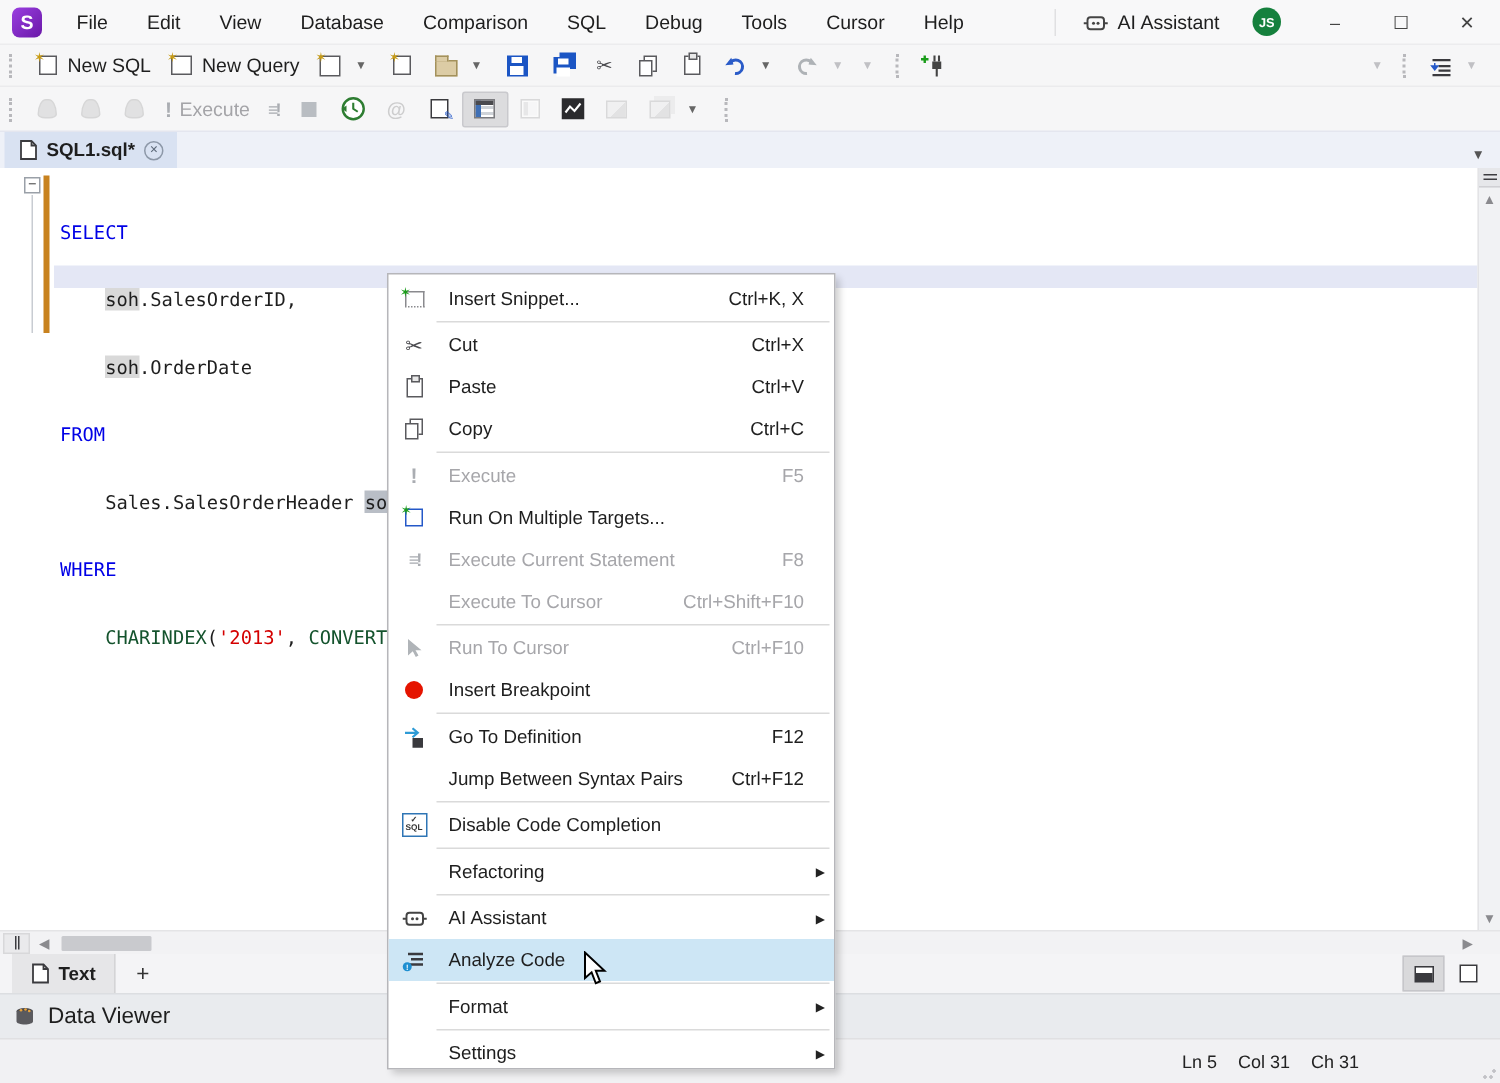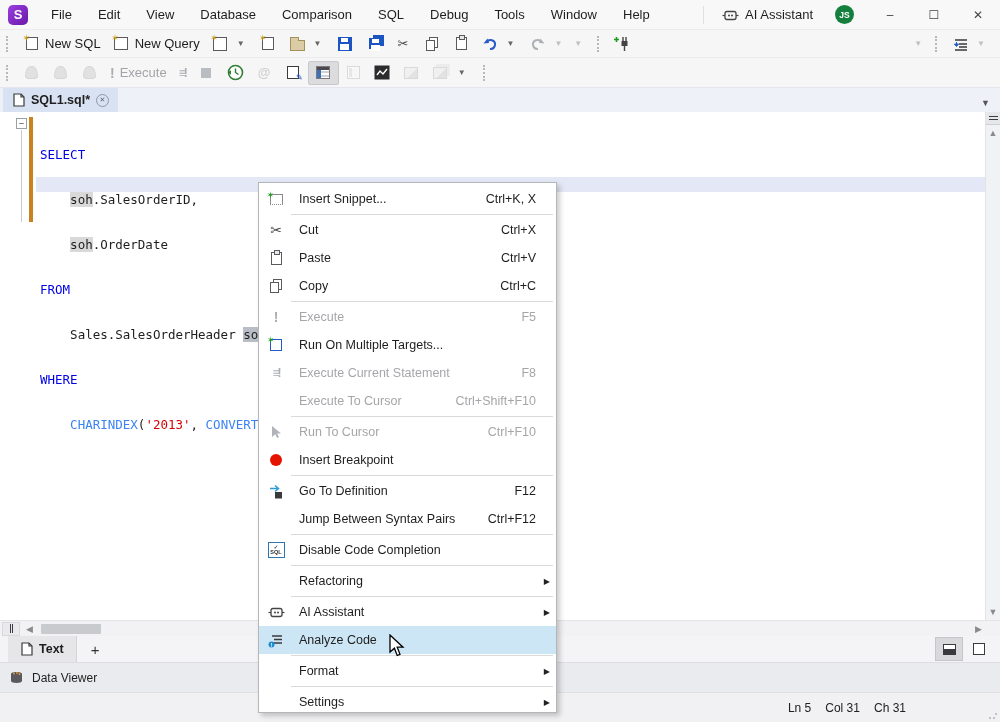--- a/index.html
+++ b/index.html
@@ -65,21 +65,21 @@
   .strip-dd { margin-left:auto; padding:0 10px 4px 0; font-size:9px; color:#555; }
 
   
   .codepane { position:absolute; left:0; top:0; right:15px; bottom:0; font-family:"DejaVu Sans Mono", monospace; font-size:12.5px; }
   .curline { position:absolute; left:36px; right:0; top:65px; height:15px; background:#e4e7f5; }
   .changebar { position:absolute; left:29px; top:5px; width:4px; height:105px; background:#c8821f; }
   .fold { position:absolute; left:16px; top:6px; width:11px; height:11px; border:1px solid #9aa0a8; background:#fff; color:#555; font-size:9px; line-height:9px; text-align:center; }
   .foldline { position:absolute; left:21px; top:18px; width:1px; height:92px; background:#c8ccd2; }
   .code { position:absolute; left:40px; top:5px; white-space:pre; line-height:15px; }
   .kw { color:#0000e6; }
-  .fn { color:#3b82f6; }
+  .fn { color:#14532d; }
   .str { color:#d40000; }
   .occ { background:#d9d9d9; }
   .occ2 { background:#b9bec6; }
   .caret { display:inline-block; width:2px; height:13px; background:#000; vertical-align:-2px; }
   .vsb { position:absolute; right:0; top:0; width:15px; height:508px; background:#f1f2f4; border-left:1px solid #e3e3e6; display:flex; flex-direction:column; align-items:center; }
   .vsb-split { width:15px; height:13px; background:#e6e7ea; border-bottom:1px solid #d0d0d4; display:flex; flex-direction:column; align-items:center; justify-content:center; gap:2px; }
   .vsb-split i { display:block; width:9px; height:1px; background:#3c3c40; }
   .sb-arrow { color:#8a8a8e; font-size:9px; line-height:16px; }
   .vsb .down { margin-top:auto; }
 
@@ -93,21 +93,21 @@
   .text-tab { height:26px; margin-left:8px; padding:0 12px; background:#e6e6e8; border-right:1px solid #d4d4d6; display:flex; align-items:center; gap:6px; font-size:12.5px; font-weight:bold; }
   .plus-btn { padding:0 14px; font-size:15px; color:#333; }
   .bt-right { margin-left:auto; display:flex; align-items:center; height:100%; }
   .disc { display:flex; align-items:center; gap:6px; font-size:12px; padding:0 12px; border-left:1px solid #dcdcde; height:100%; }
   .view-btn { width:28px; height:24px; display:flex; align-items:center; justify-content:center; margin:0 1px; }
   .view-btn.sel { background:#d9d9db; border:1px solid #c6c6ca; }
   .vb-ic1 { width:13px; height:11px; border:1.5px solid #3a3a3e; background:linear-gradient(#fff 0 4px, #3a3a3e 4px); }
   .vb-ic2 { width:12px; height:12px; border:1.5px solid #3a3a3e; background:#fff; }
 
   .dv-ic { margin:0 7px 0 8px; }
-  .dv-label { font-size:12px; }
+  .dv-label { font-size:15px; }
 
   .sbar .pos { margin-right:14px; color:#222; }
   .sbar .endpad { width:80px; }
   .szgrip { position:absolute; right:2px; bottom:2px; width:10px; height:10px;
     background:radial-gradient(circle at 2px 8px,#c2c2c6 1px,transparent 1.4px),
                radial-gradient(circle at 6px 8px,#c2c2c6 1px,transparent 1.4px),
                radial-gradient(circle at 8px 4px,#c2c2c6 1px,transparent 1.4px); }
 
   
   .cmenu { position:absolute; left:258px; top:182px; width:299px; height:531px; background:#fff; border:1px solid #b6b6ba; box-shadow:3px 3px 5px rgba(0,0,0,.2); padding:2px 0; overflow:hidden; z-index:40; }
@@ -133,21 +133,21 @@
   <div class="logo">S</div>
   <div class="menus">
     <span>File</span>
     <span>Edit</span>
     <span>View</span>
     <span>Database</span>
     <span>Comparison</span>
     <span>SQL</span>
     <span>Debug</span>
     <span>Tools</span>
-    <span>Window</span>
+    <span>Cursor</span>
     <span>Help</span>
   </div>
   <div class="tb-right">
     <div class="tb-sep"></div>
     <div class="ai-btn">
       <span class="ic robot">
         <svg width="17" height="14" viewBox="0 0 17 14">
             <rect x="3" y="3.5" width="11" height="8" rx="2" fill="none" stroke="#444" stroke-width="1.3"></rect>
             <circle cx="7" cy="7.5" r="1" fill="#444"></circle>
             <circle cx="10" cy="7.5" r="1" fill="#444"></circle>

